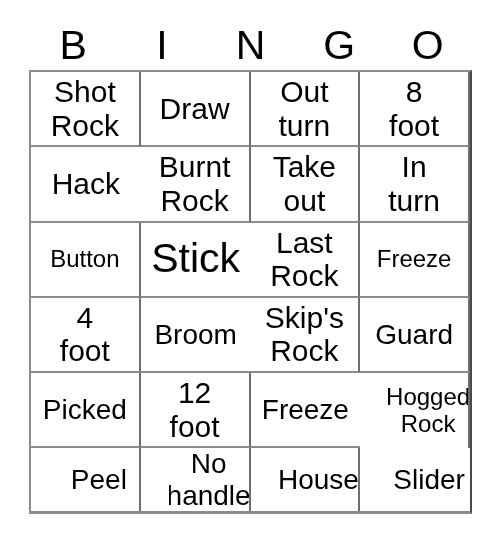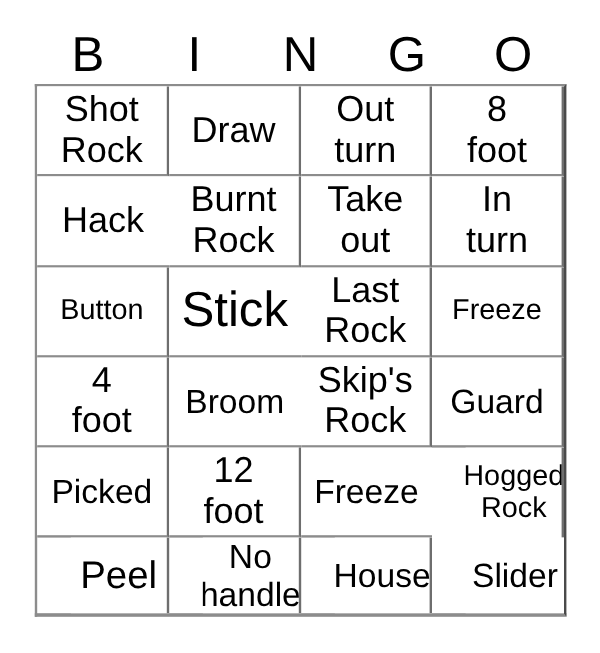--- a/index.html
+++ b/index.html
@@ -69,21 +69,21 @@
     overflow: hidden;
   }
   .cell.col-last { border-right: none; }
   .cell.row-last { border-bottom: none; margin-left: 28px; }
   .cell-text {
     display: block;
     line-height: 1.12;
     white-space: pre-line;
     word-break: normal;
   }
-  .fs-xl  { font-size: 32px; }
+  .fs-xl  { font-size: 28px; }
   .fs-lg  { font-size: 41px; }
   .fs-md  { font-size: 30px; }
   .fs-sm  { font-size: 28px; }
   .fs-xs  { font-size: 24px; }
 </style>
 </head>
 <body>
 
 <div id="card">
 

